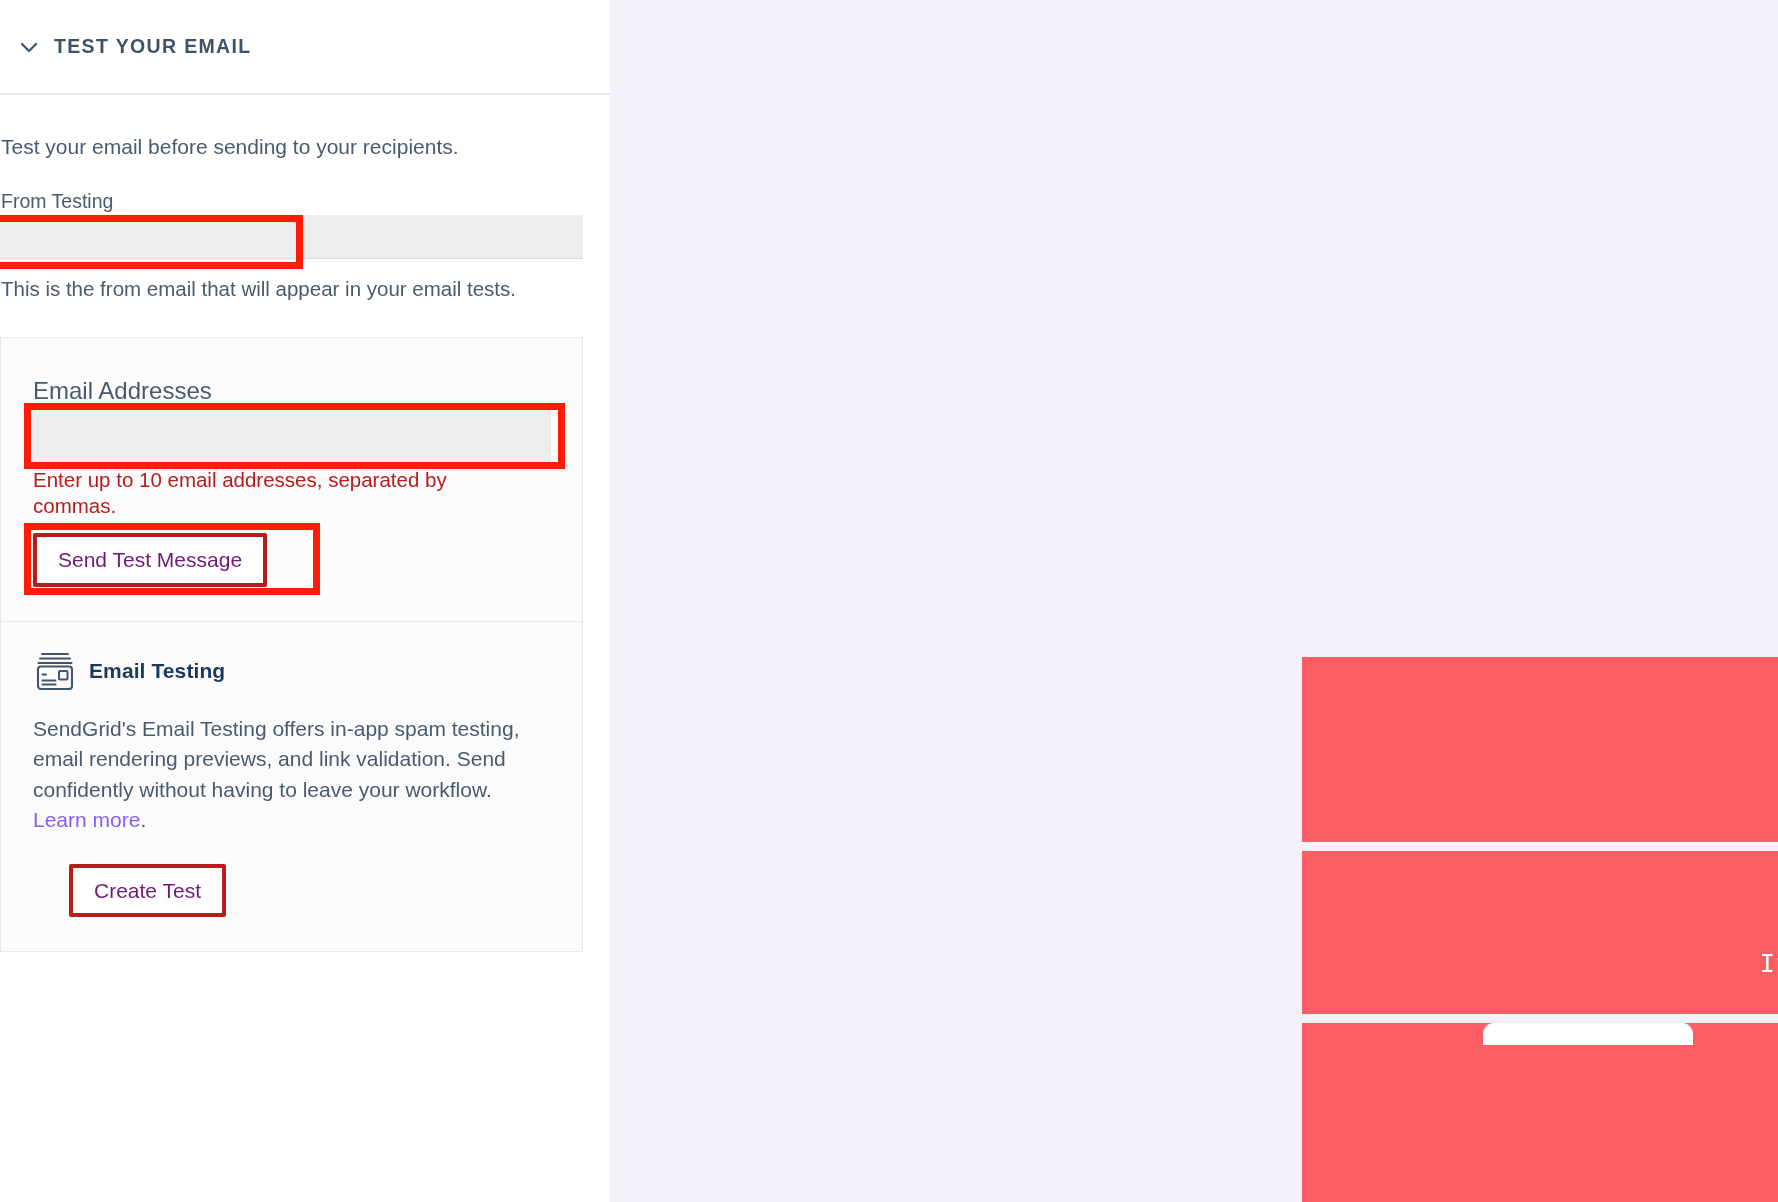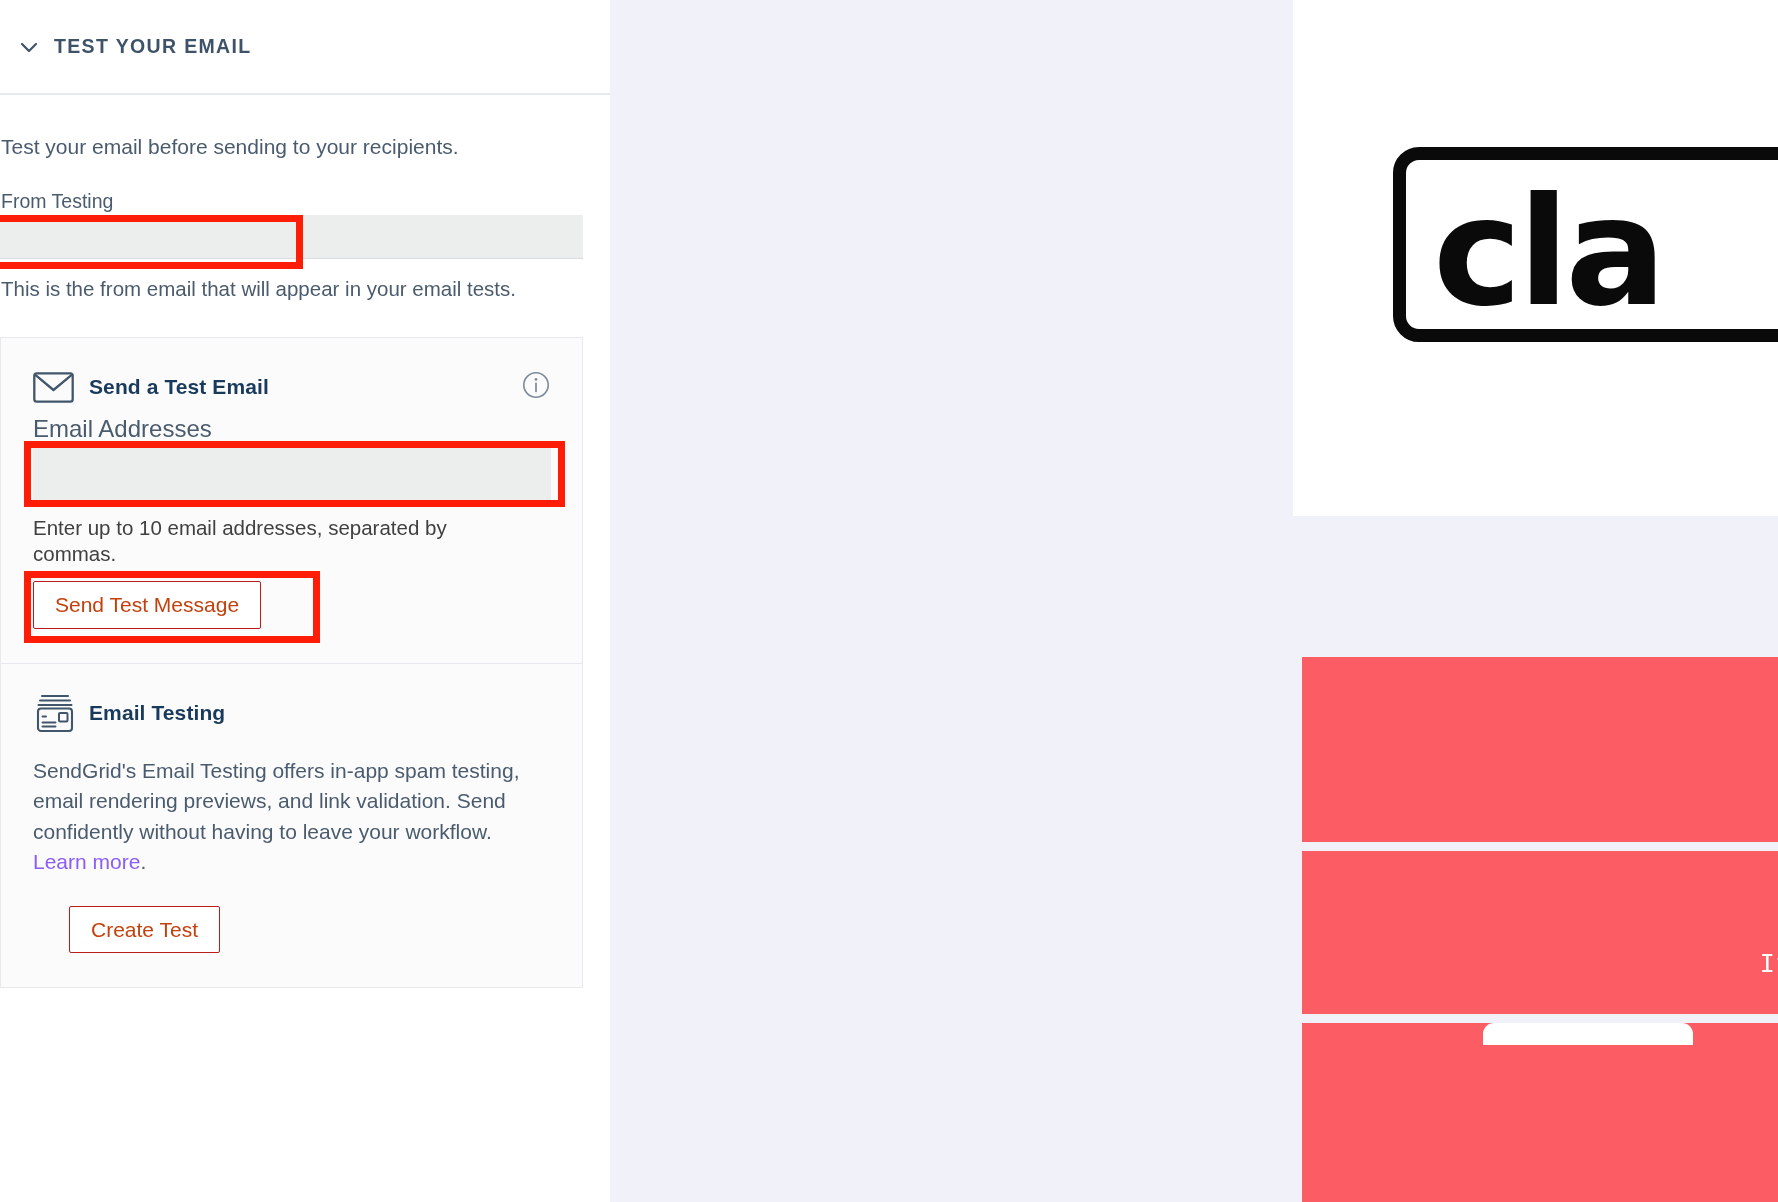--- a/index.html
+++ b/index.html
@@ -176,31 +176,31 @@
     border-bottom: 1px solid #d8dce1;
     outline: none;
     font-size: 19px;
     color: #34495e;
     padding: 0 10px;
     font-family: "Liberation Sans", sans-serif;
     display: block;
   }
   .card-help {
     font-size: 20.5px;
-    color: #404040;
+    color: #b91c1c;
     line-height: 1.27;
-    margin-top: 14px;
+    margin-top: 4px;
     max-width: 470px;
   }
 
   .btn-outline {
     display: inline-block;
     background: #ffffff;
-    border: 1px solid #b91c1c;
-    color: #c2410c;
+    border: 4px solid #b91c1c;
+    color: #701a75;
     font-size: 21px;
     font-family: "Liberation Sans", sans-serif;
     padding: 11px 21px;
     line-height: 1.12;
     cursor: pointer;
     border-radius: 2px;
     white-space: nowrap;
   }
 
   .card-desc {
@@ -318,36 +318,20 @@
         <div class="field-label">From Testing</div>
         <input class="field-input" type="text" value="" placeholder="" style="">
 
         <div class="hl" style="left:-7px; top:24px; width:310px; height:54px;"></div>
         <div class="field-help">This is the from email that will appear in your email tests.</div>
       </div>
 
       <div class="card">
 
         <div class="card-section">
-          <div class="card-head">
-            <span class="card-head-icon">
-              <svg width="41" height="31" viewBox="0 0 41 31" aria-hidden="true">
-                <rect x="1.3" y="1.3" width="38.4" height="28.4" rx="2.4" ry="2.4" fill="none" stroke="#41566b" stroke-width="2.3"></rect>
-                <path d="M2.6 3.2 L20.5 18 L38.4 3.2" fill="none" stroke="#41566b" stroke-width="2.3" stroke-linecap="round" stroke-linejoin="round"></path>
-              </svg>
-            </span>
-            <span class="card-head-title">Send a Test Email</span>
-            <span class="info-icon">
-              <svg width="28" height="28" viewBox="0 0 28 28" aria-hidden="true">
-                <circle cx="14" cy="14" r="12.2" fill="none" stroke="#7c8a99" stroke-width="1.6"></circle>
-                <circle cx="14" cy="8.4" r="1.35" fill="#7c8a99"></circle>
-                <path d="M14 12.3 V20.4" stroke="#7c8a99" stroke-width="1.7" stroke-linecap="round"></path>
-              </svg>
-            </span>
-          </div>
 
           <div class="sub-label">Email Addresses</div>
 
           <div style="position:relative;">
             <input class="card-input" type="text" value="" placeholder="" style="">
             <div class="hl" style="left:-9px; top:-6px; width:541px; height:66px;"></div>
           </div>
 
           <div class="card-help">Enter up to 10 email addresses, separated by commas.</div>
 
@@ -383,25 +367,20 @@
           </div>
         </div>
 
       </div>
     </div>
   </div>
 
   <div class="preview-panel">
     <div class="preview-canvas">
 
-      <div class="preview-white">
-        <div class="logo-box">
-          <span class="logo-text">cla</span>
-        </div>
-      </div>
 
       <div class="red-block rb1">
         <span class="rb-text"></span>
       </div>
 
       <div class="red-block rb2">
         <span class="rb-text">It'</span>
       </div>
 
       <div class="red-block rb3">

